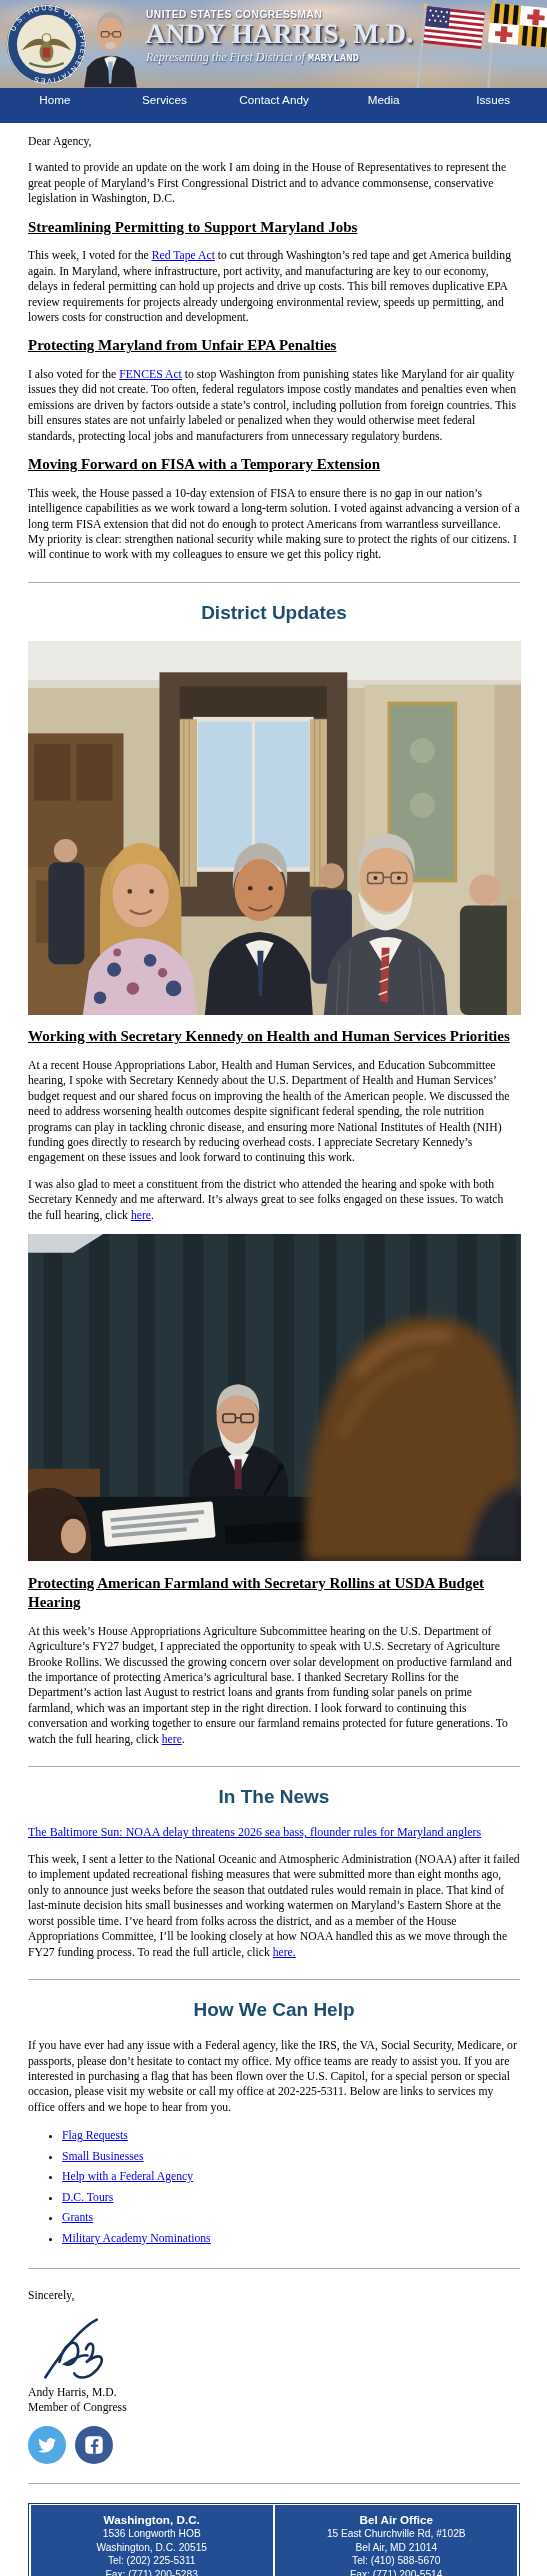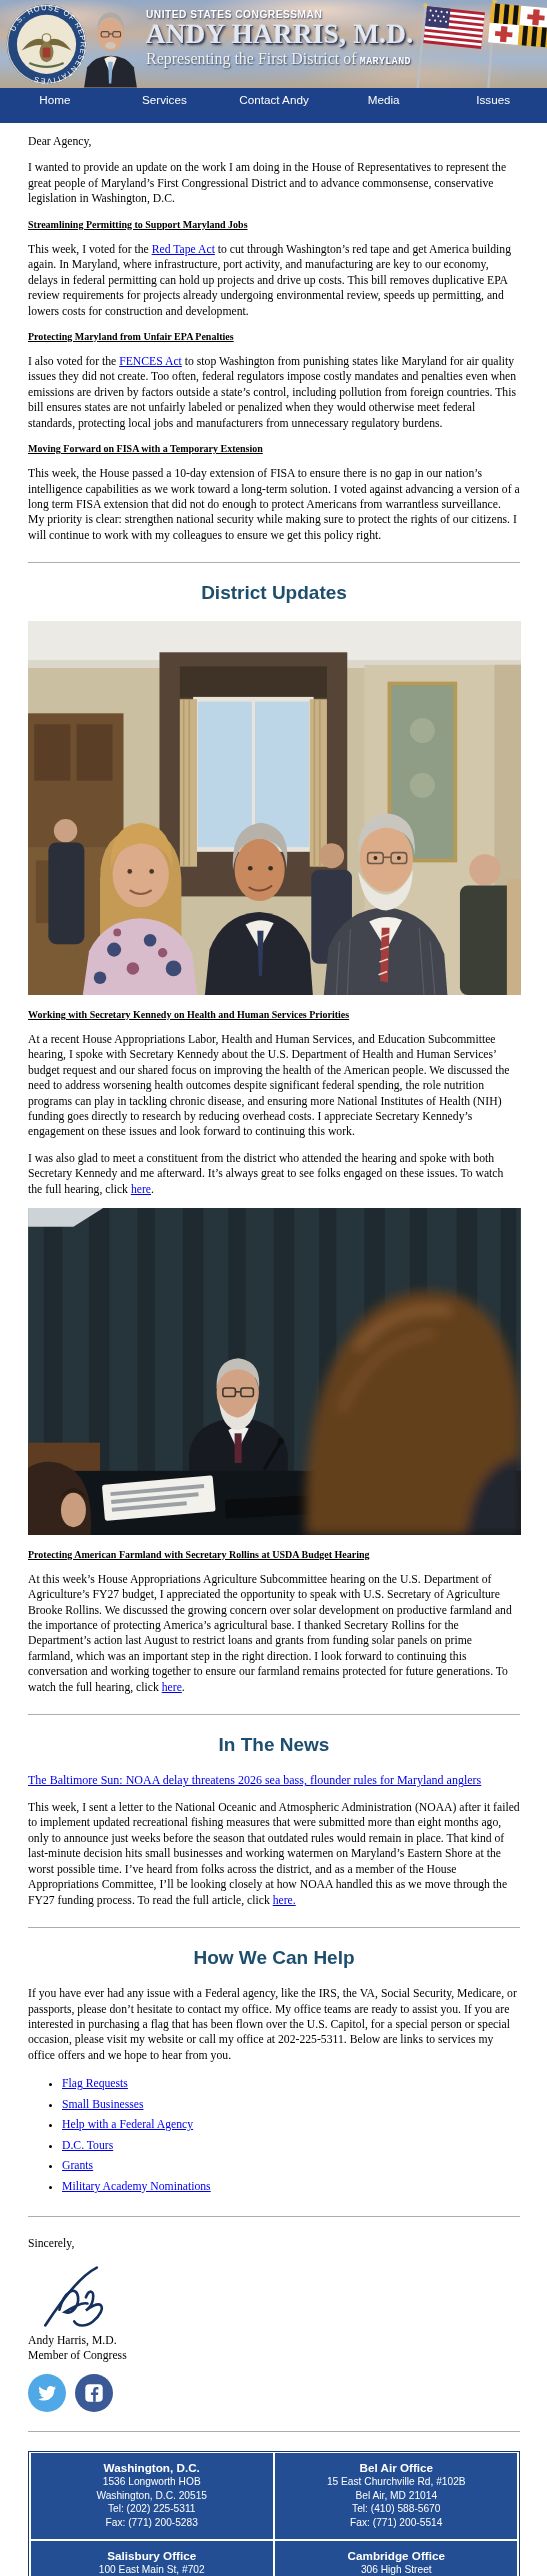--- a/index.html
+++ b/index.html
@@ -13,30 +13,30 @@
       radial-gradient(ellipse 203px 44px at 38% 72%, rgba(146,168,200,.55), transparent 70%),
       radial-gradient(ellipse 157px 31px at 75% 85%, rgba(222,190,160,.6), transparent 70%),
       linear-gradient(180deg,#93a9c6 0%,#c4b1a0 38%,#a3b7d0 68%,#b6a68f 100%);}
   .seal{position:absolute;left:6.3px;top:2.3px;}
   .portrait{position:absolute;left:81px;top:0;}
   .mast-text{position:absolute;left:146px;top:9.4px;width:258px;}
   .pretitle{font-family:"Liberation Sans",sans-serif;font-weight:bold;font-size:10.2px;color:#fff;letter-spacing:0.5px;text-shadow:0.8px 0.8px 1.6px rgba(30,40,70,.8);}
   .mast-name{font-family:"Liberation Serif",serif;font-weight:bold;font-size:27px;line-height:1.05;color:#e3e8f0;letter-spacing:0.4px;white-space:nowrap;
     text-shadow:0.8px 0.8px 0 #33415f,1.6px 1.6px 2.3px rgba(15,25,55,.8),-0.8px -0.8px 0.8px rgba(255,255,255,.35);}
   .tagline{margin-top:1.6px;white-space:nowrap;}
-  .tag-script{font-size:16px;color:#f4f1ea;text-shadow:0.8px 0.8px 1.6px rgba(30,40,70,.8);}
+  .tag-script{font-style:italic;font-size:12px;color:#f4f1ea;text-shadow:0.8px 0.8px 1.6px rgba(30,40,70,.8);}
   .tag-state{font-family:Liberation Mono, monospace;font-weight:bold;font-size:10px;color:#fff;letter-spacing:0.4px;text-shadow:0.8px 0.8px 1.6px rgba(30,40,70,.9);}
   .flags{position:absolute;right:0;top:0;}
   
   .navbar{display:flex;height:35px;background:#1d4289;}
   .navbar a{flex:1;text-align:center;line-height:23px;color:#fff;font-family:"Liberation Sans",sans-serif;font-size:11.7px;text-decoration:none;}
   
   .content{padding:11px 28px 0;font-size:11.7px;}
   .content p{margin:0 0 11px;line-height:1.32;}
-  .letter-head{font-size:10px;font-weight:bold;text-decoration:underline;margin:1px 0 11px;line-height:1.3;}
+  .letter-head{font-size:15px;font-weight:bold;text-decoration:underline;margin:1px 0 11px;line-height:1.3;}
   a.textlink{color:#0000EE;text-decoration:underline;}
   .section-title{font-family:"Liberation Sans",sans-serif;font-weight:bold;font-size:19px;color:#1d4e6d;text-align:center;margin:19px 0 17px;}
   hr.sep{border:none;border-top:0.8px solid #a9adb2;margin:19px 0;}
   .photo{display:block;width:493px;margin:0 0 12.5px;}
   .news-link{font-size:12px;line-height:1.35;margin:0 0 11px;}
   ul.help-list{margin:0 0 8px;padding-left:34px;line-height:1.75;}
   ul.help-list li{margin:0;}
   .closing-p{margin:0 0 6.3px;}
   .sig{display:block;margin:0 0 3.1px 11px;}
   .sig-name p{margin:0;line-height:1.35;}

